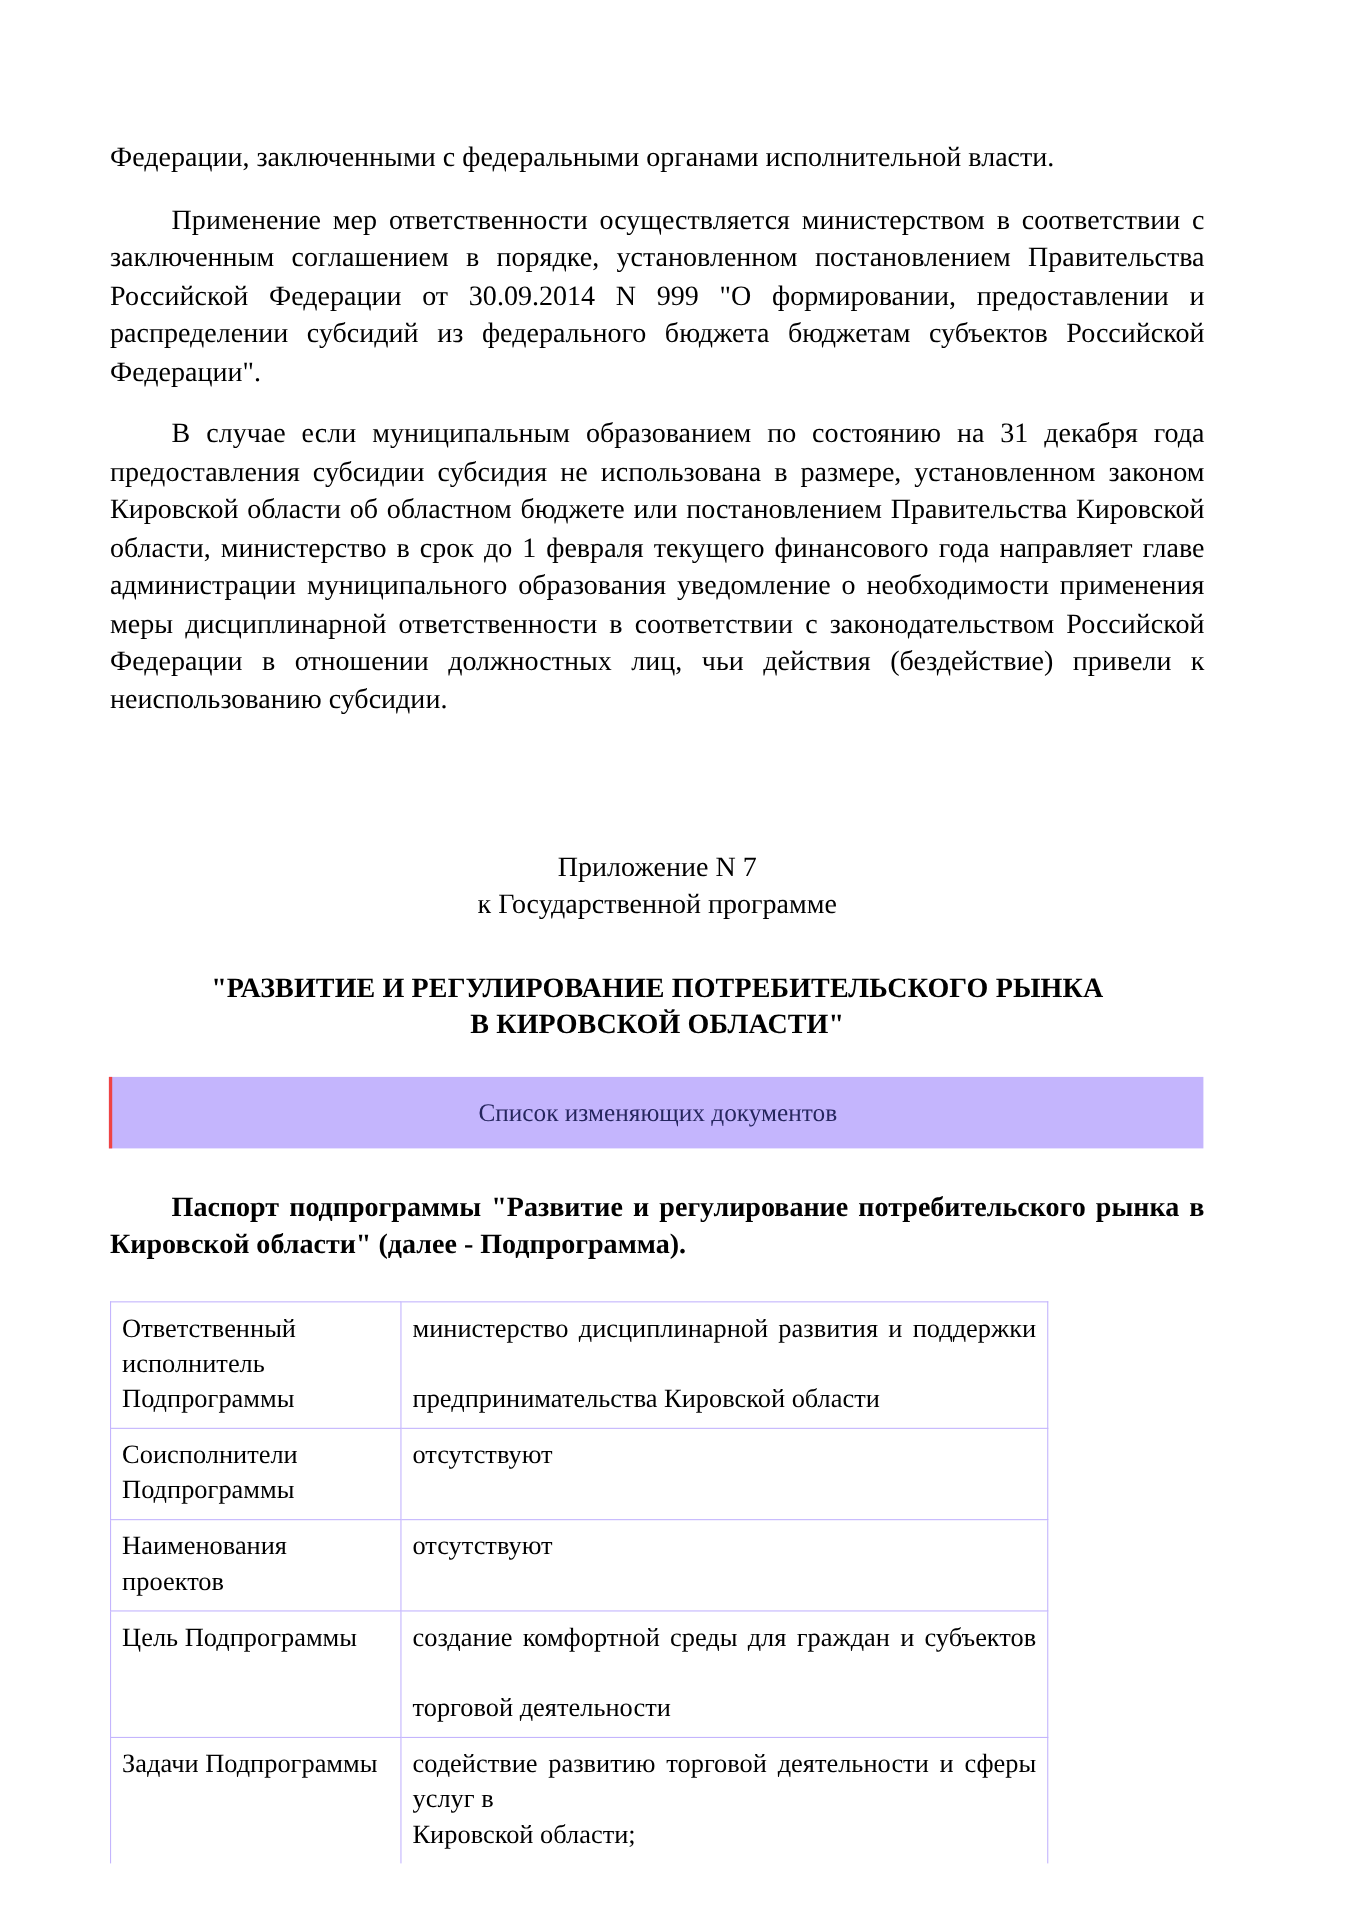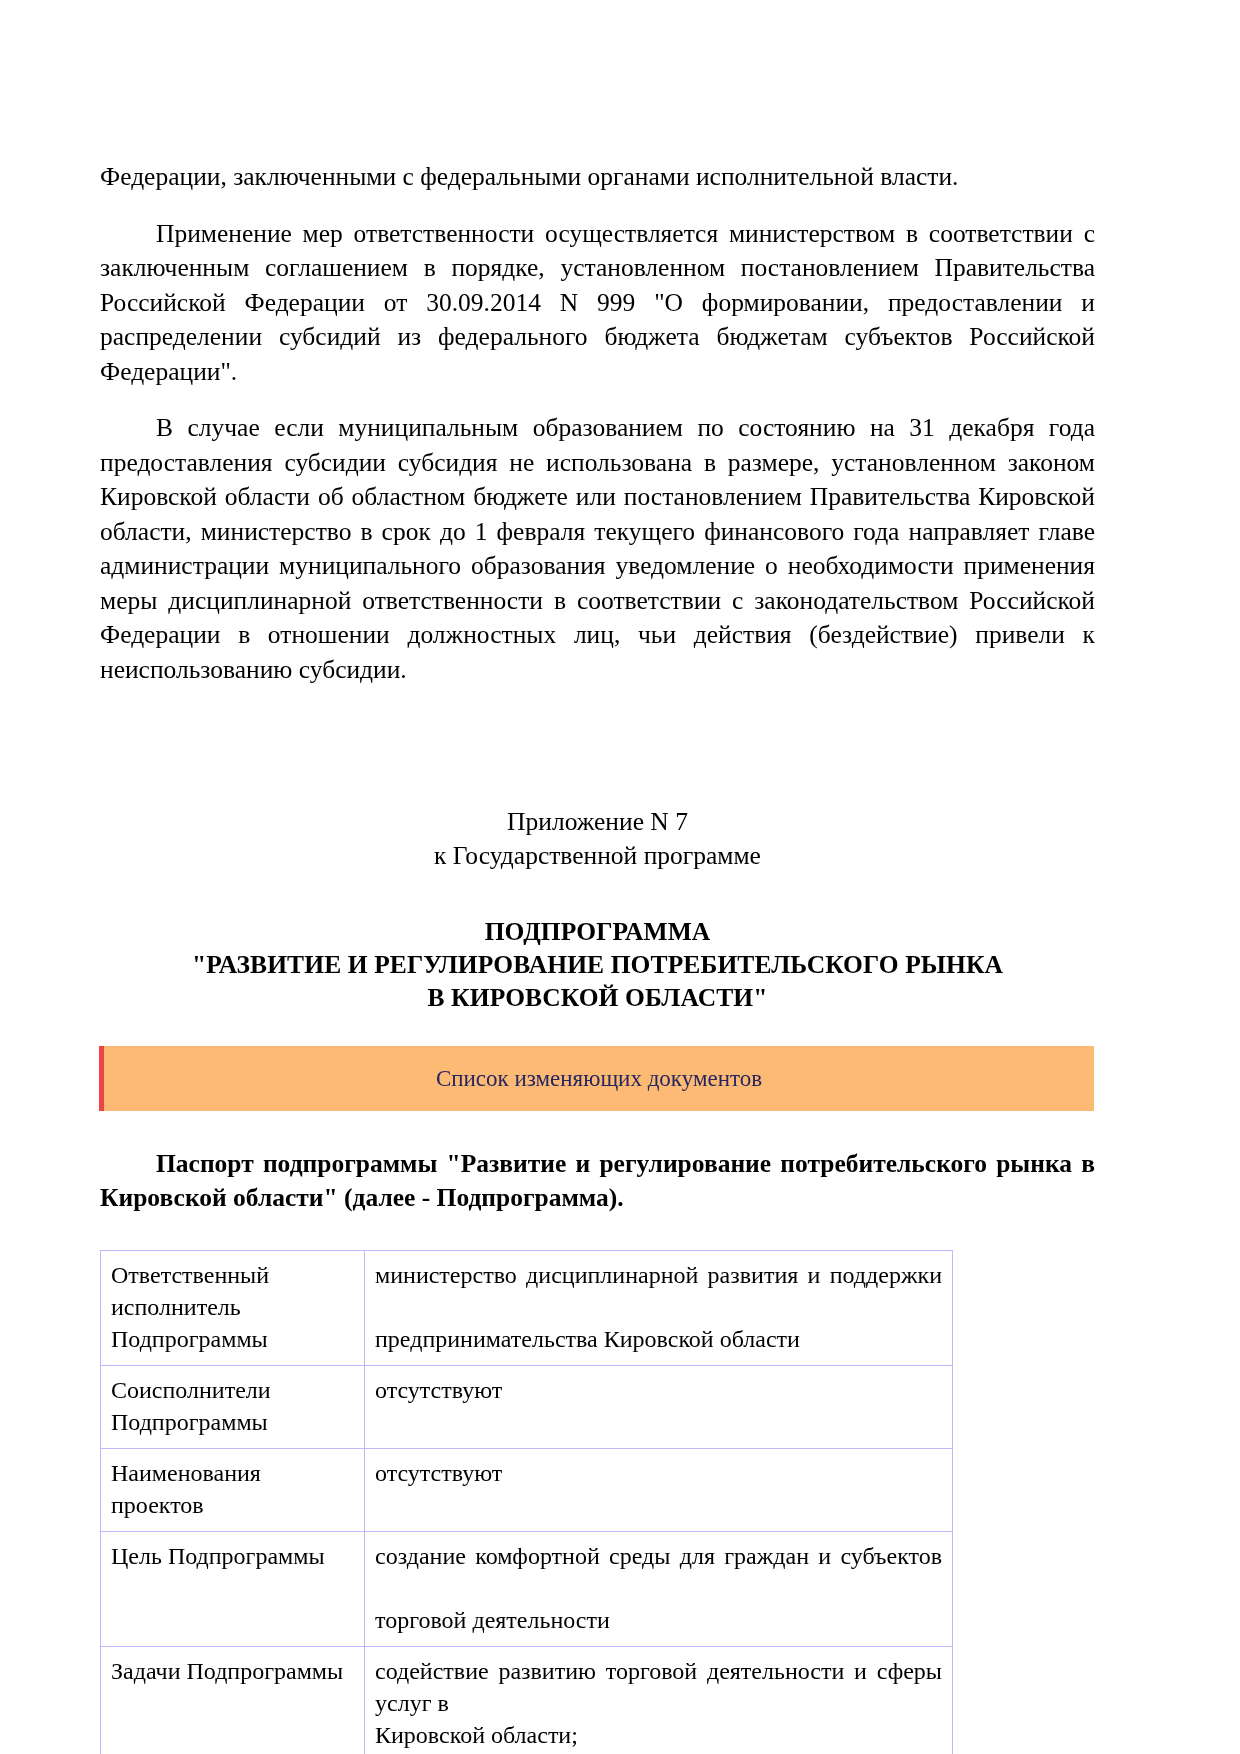--- a/index.html
+++ b/index.html
@@ -15,21 +15,20 @@
     color: #000000;
     overflow: hidden;
     position: relative;
   }
   .page {
     box-sizing: border-box;
     width: 1240px;
     height: 1696px;
     padding: 126px 145px 60px 100px;
     position: relative;
-    margin-top: 34px;
   }
 
   
   .para {
     font-size: 25.5px;
     line-height: 34.5px;
     text-align: justify;
     text-justify: inter-word;
     margin: 0 0 22px 0;
     hyphens: none;
@@ -53,22 +52,22 @@
     font-size: 25.5px;
     line-height: 33px;
     letter-spacing: 0.1px;
   }
   .doc-title .tline { display: block; white-space: nowrap; }
 
   
   .change-list {
     margin-top: 32px;
     margin-left: -1px;
-    background: #fdba74;
-    border-left: 5px solid #ef4444;
+    background: #c4b5fd;
+    border-left: 3px solid #ef4444;
     color: #26265e;
     text-align: center;
     font-size: 23px;
     line-height: 31.5px;
     padding: 17px 10px 16px 10px;
     box-sizing: border-box;
     width: 995px;
   }
   .change-list .cl-line { display: block; }
 
@@ -132,21 +131,20 @@
   <p class="para indent">Применение мер ответственности осуществляется министерством в соответствии с заключенным соглашением в порядке, установленном постановлением Правительства Российской Федерации от 30.09.2014 N 999 "О формировании, предоставлении и распределении субсидий из федерального бюджета бюджетам субъектов Российской Федерации".</p>
 
   <p class="para indent">В случае если муниципальным образованием по состоянию на 31 декабря года предоставления субсидии субсидия не использована в размере, установленном законом Кировской области об областном бюджете или постановлением Правительства Кировской области, министерство в срок до 1 февраля текущего финансового года направляет главе администрации муниципального образования уведомление о необходимости применения меры дисциплинарной ответственности в соответствии с законодательством Российской Федерации в отношении должностных лиц, чьи действия (бездействие) привели к неиспользованию субсидии.</p>
 
   <div class="appendix-block">
     <span class="appendix-line">Приложение N 7</span>
     <span class="appendix-line">к Государственной программе</span>
   </div>
 
   <div class="doc-title">
-    <span class="tline">ПОДПРОГРАММА</span>
     <span class="tline">"РАЗВИТИЕ И РЕГУЛИРОВАНИЕ ПОТРЕБИТЕЛЬСКОГО РЫНКА</span>
     <span class="tline">В КИРОВСКОЙ ОБЛАСТИ"</span>
   </div>
 
   <div class="change-list">
     <span class="cl-line">Список изменяющих документов</span>
   </div>
 
   <p class="passport">Паспорт подпрограммы "Развитие и регулирование потребительского рынка в Кировской области" (далее - Подпрограмма).</p>
 

